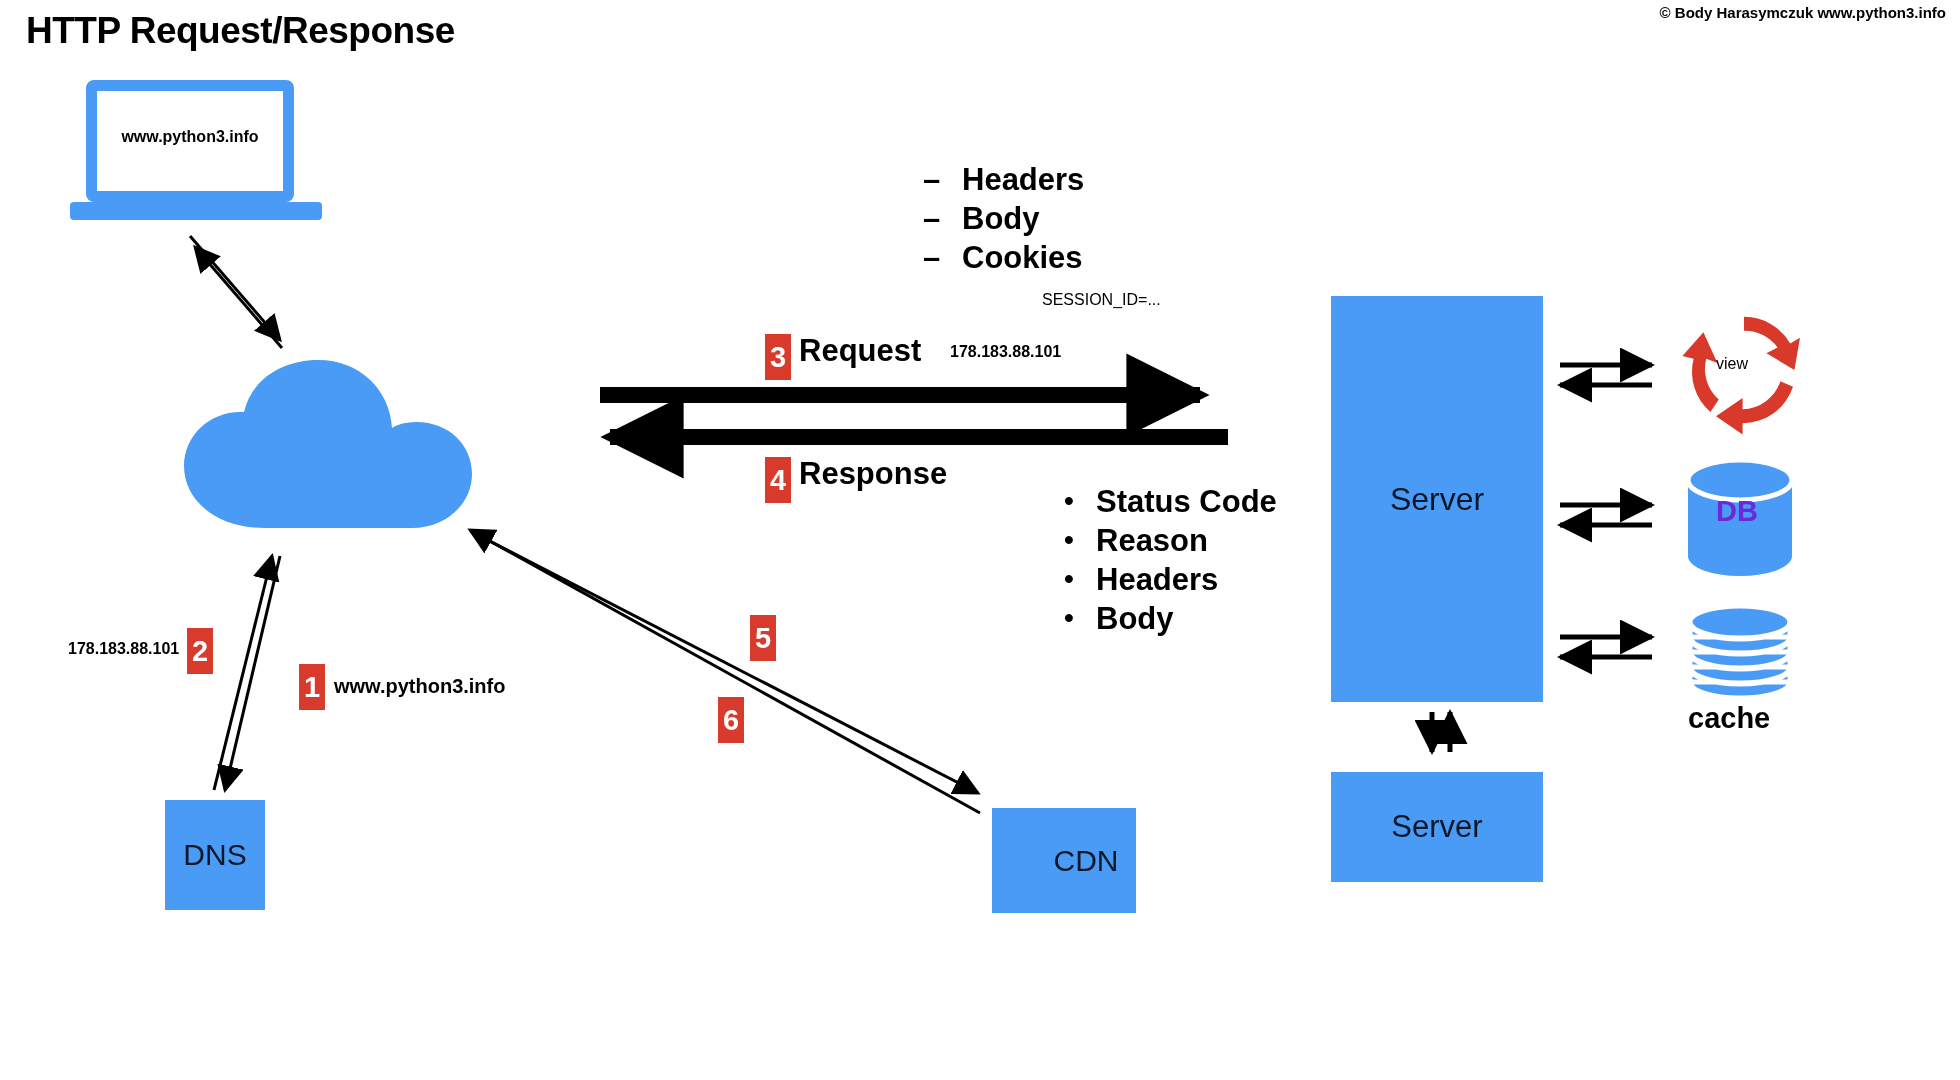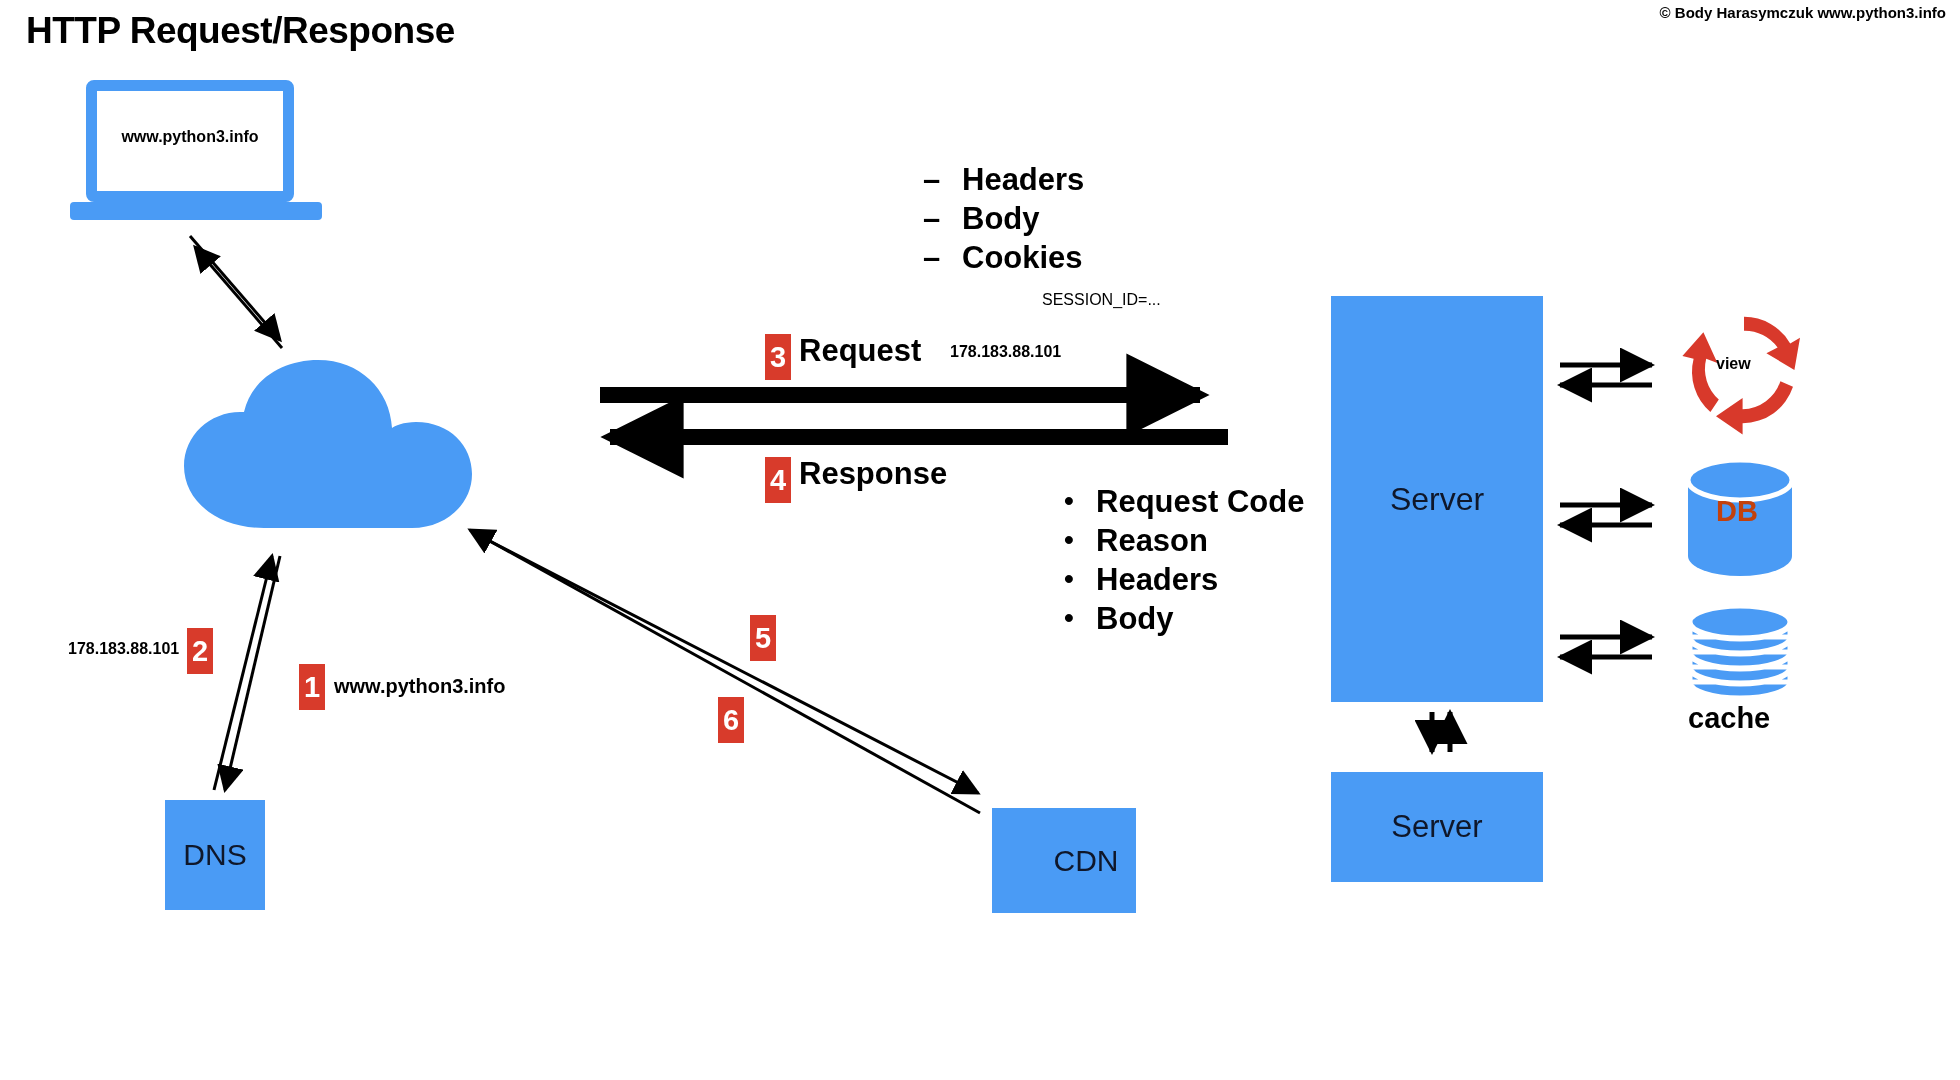--- a/index.html
+++ b/index.html
@@ -153,25 +153,25 @@
     font-size: 28px;
   }
 
   
   #cache-label {
     left: 1688px; top: 702px;
     font-size: 29px; font-weight: bold;
   }
   #view-label {
     left: 1716px; top: 355px;
-    font-size: 16px; font-weight: bold;
+    font-size: 16px; font-weight: normal;
   }
   #db-label {
     left: 1716px; top: 495px;
-    font-size: 29px; font-weight: bold; color: #c2410c;
+    font-size: 29px; font-weight: bold; color: #6d28d9;
   }
 
   svg.overlay {
     position: absolute;
     left: 0; top: 0;
     width: 1960px; height: 1080px;
     pointer-events: none;
   }
 </style>
 </head>
@@ -285,21 +285,21 @@
 
 <div class="abs num-badge" id="badge-3">3</div>
 <div class="abs flow-label" id="label-request">Request</div>
 <div class="abs" id="label-req-ip">178.183.88.101</div>
 
 <div class="abs num-badge" id="badge-4">4</div>
 <div class="abs flow-label" id="label-response">Response</div>
 
 <div class="abs" id="response-parts">
   <ul>
-    <li>Request Code</li>
+    <li>Status Code</li>
     <li>Reason</li>
     <li>Headers</li>
     <li>Body</li>
   </ul>
 </div>
 
 <div class="abs num-badge" id="badge-1">1</div>
 <div class="abs plain-label" id="label-dns-query">www.python3.info</div>
 
 <div class="abs num-badge" id="badge-2">2</div>

